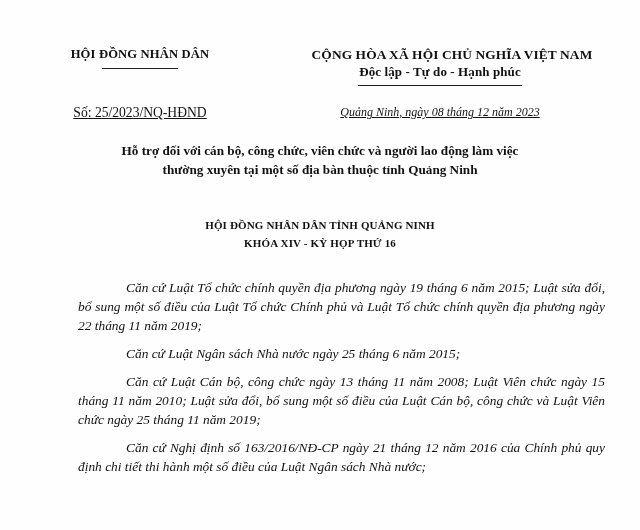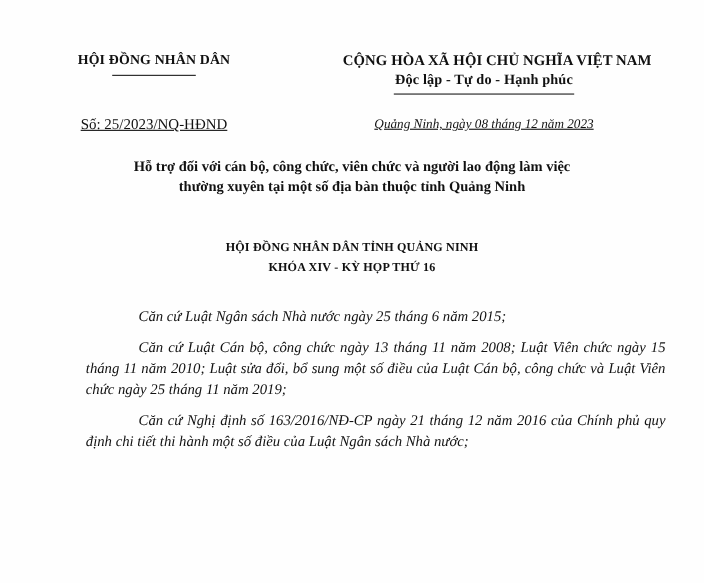--- a/index.html
+++ b/index.html
@@ -173,19 +173,20 @@
       <span class="ln">thường xuyên tại một số địa bàn thuộc tỉnh Quảng Ninh</span>
     </div>
   </div>
 
   <div class="issuer">
     <div class="issuer-line">HỘI ĐỒNG NHÂN DÂN TỈNH QUẢNG NINH</div>
     <div class="issuer-line">KHÓA XIV - KỲ HỌP THỨ 16</div>
   </div>
 
   <div class="body">
+    <p class="para">Căn cứ Luật Tổ chức chính quyền địa phương ngày 19 tháng 6 năm 2015; Luật sửa đổi, bổ sung một số điều của Luật Tổ chức Chính phủ và Luật Tổ chức chính quyền địa phương ngày 22 tháng 11 năm 2019;</p>
     <p class="para">Căn cứ Luật Ngân sách Nhà nước ngày 25 tháng 6 năm 2015;</p>
     <p class="para">Căn cứ Luật Cán bộ, công chức ngày 13 tháng 11 năm 2008; Luật Viên chức ngày 15 tháng 11 năm 2010; Luật sửa đổi, bổ sung một số điều của Luật Cán bộ, công chức và Luật Viên chức ngày 25 tháng 11 năm 2019;</p>
     <p class="para">Căn cứ Nghị định số 163/2016/NĐ-CP ngày 21 tháng 12 năm 2016 của Chính phủ quy định chi tiết thi hành một số điều của Luật Ngân sách Nhà nước;</p>
 
   </div>
 
 </div>
 
 </body></html>

